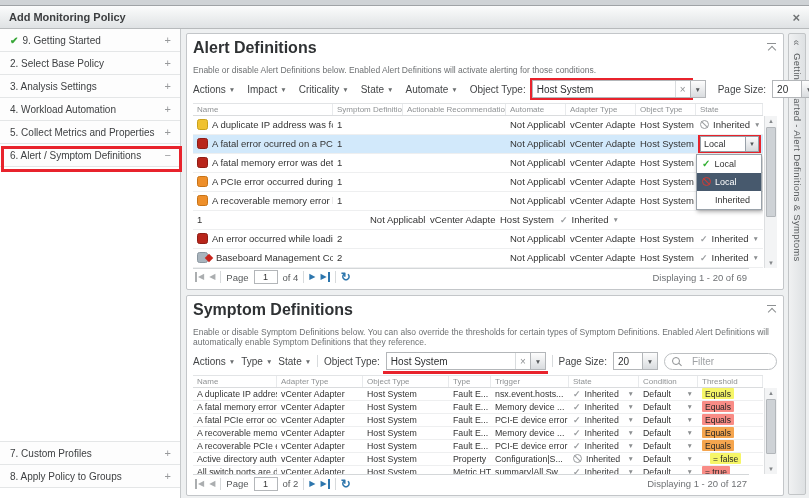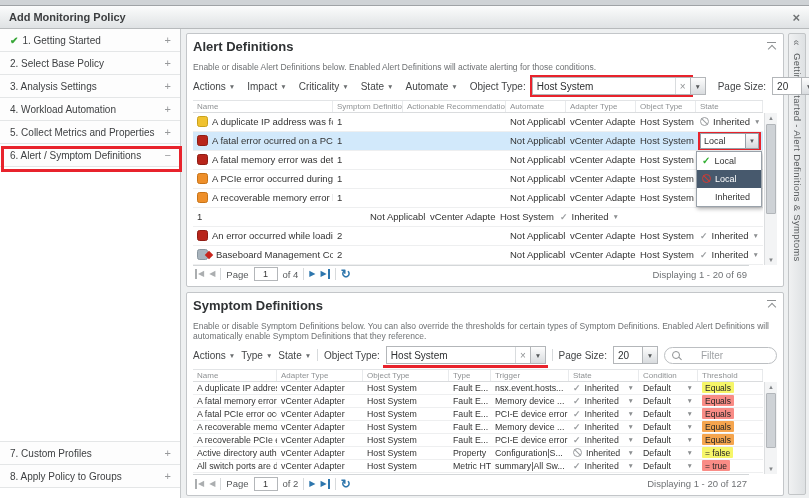--- a/index.html
+++ b/index.html
@@ -22,21 +22,21 @@
   .side-item .exp { margin-left:auto; color:#97999b; font-size:11px; }
   .side-bottom { position:absolute; bottom:10px; left:0; right:0; border-top:1px solid #e4e6e7; }
 
   
   .main { flex:1; min-width:0; padding:4px 4px 2px 5px; display:flex; flex-direction:column; gap:5px; }
   .panel { background:#fff; border:1px solid #c3c6c9; border-radius:2px; padding:5px 6px 3px;
            display:flex; flex-direction:column; position:relative; }
   .panel.alerts { flex:0 0 234px; }
   .panel.symptoms { flex:1; min-height:0; }
   .ptitle-row { display:flex; align-items:center; }
-  .ptitle { font-size:13px; font-weight:bold; color:#2f3234; }
+  .ptitle { font-size:16px; font-weight:bold; color:#2f3234; }
   .collapse { margin-left:auto; width:11px; height:10px; position:relative; }
   .collapse::before { content:''; position:absolute; top:0; left:1px; right:1px; height:1px; background:#8d9092; }
   .collapse::after { content:''; position:absolute; top:4px; left:3px; width:5px; height:5px;
                      border-left:1px solid #8d9092; border-top:1px solid #8d9092; transform:rotate(45deg); }
   .pdesc { font-size:8.5px; color:#6e7173; margin-top:8px; line-height:1.25; }
 
   .toolbar { display:flex; align-items:center; margin-top:4px; font-size:10px; color:#434547; gap:6px; height:19px; }
   .menu { display:flex; align-items:center; gap:3px; white-space:nowrap; }
   .dar { font-size:6.5px; color:#6b6e70; }
   .tsep { width:1px; height:12px; background:#d7dadc; }
@@ -45,21 +45,21 @@
   .combo input { border:none; outline:none; font-size:10px; padding:0 4px; color:#2e3032; min-width:0; }
   .clr { width:15px; border-left:1px solid #d9dcde; color:#8f9294; font-size:10px;
          display:flex; align-items:center; justify-content:center; }
   .dbtn { width:15px; height:18px; background:linear-gradient(#fdfdfd,#d9dcdf); border:1px solid #b3b6b9;
           border-left:none; font-size:6.5px; color:#55585a; display:flex; align-items:center; justify-content:center; }
   .annot-box { outline:2px solid #e8232c; outline-offset:0; }
   .cgroup { display:flex; position:relative; }
   .annot-under::after { content:''; position:absolute; left:-3px; right:-2px; bottom:-4px; height:3px;
                         background:#e8232c; z-index:4; }
   .filter { margin-left:auto; width:150px; height:17px; border:1px solid #bcbfc2; border-radius:9px;
-            display:flex; align-items:center; padding:0 7px; gap:20px; color:#9fa2a5; font-size:10px; background:#fff; }
+            display:flex; align-items:center; padding:0 7px; gap:11px; color:#9fa2a5; font-size:10px; background:#fff; }
   .mag { width:9px; height:9px; position:relative; flex:0 0 9px; }
   .mag::before { content:''; position:absolute; width:6px; height:6px; border:1.4px solid #8f9294; border-radius:50%; }
   .mag::after { content:''; position:absolute; width:4px; height:1.4px; background:#8f9294;
                 transform:rotate(45deg); left:6px; top:7px; }
 
   .tablewrap { position:relative; margin-top:4px; flex:1; min-height:0; display:flex; flex-direction:column; padding-right:14px; }
   .thead { display:flex; height:13px; border-top:1px solid #e2e4e6; border-bottom:1px solid #dadcde;
            font-size:8px; color:#8f9294; align-items:center; flex:0 0 13px; }
   .thead .hc { padding:0 4px; border-right:1px solid #e8eaec; white-space:nowrap; overflow:hidden; height:100%; display:flex; align-items:center; }
   .rows { position:relative; overflow:hidden; flex:1; min-height:0; }
@@ -140,21 +140,21 @@
   <div class="titlebar">
     <span>Add Monitoring Policy</span>
     <span class="close-x">×</span>
   </div>
 
   <div class="bodyrow">
     <div class="sidebar">
       <div id="side-top">
           <div class="side-item">
             <span class="chk">✔</span>
-            <span>1. Getting Started</span>
+            <span>9. Getting Started</span>
             <span class="exp">+</span>
           </div>
           <div class="side-item">
             <span>2. Select Base Policy</span>
             <span class="exp">+</span>
           </div>
           <div class="side-item">
             <span>3. Analysis Settings</span>
             <span class="exp">+</span>
           </div>
@@ -568,21 +568,21 @@
                 <div class="cell" style="width: 78px; flex: 0 0 78px;">Configuration|S...</div>
                 <div class="cell" style="width: 70px; flex: 0 0 70px;">
                   <span class="noic"></span>
                   <span>Inherited</span>
                   <span class="celldar">▼</span>
                 </div>
                 <div class="cell" style="width: 59px; flex: 0 0 59px;">
                   <span>Default</span>
                   <span class="celldar">▼</span>
                 </div>
-                <div class="cell" style="width: 65px; flex: 0 0 65px;">
+                <div class="cell" style="width: 65px; flex: 0 0 65px; margin-left: 8px;">
                   <span class="chip" style="background: rgb(246, 246, 104);">= false</span>
                 </div>
               </div>
               <div class="trow">
                 <div class="cell" style="width: 84px; flex: 0 0 84px;">All switch ports are do...</div>
                 <div class="cell" style="width: 86px; flex: 0 0 86px;">vCenter Adapter</div>
                 <div class="cell" style="width: 86px; flex: 0 0 86px;">Host System</div>
                 <div class="cell" style="width: 42px; flex: 0 0 42px;">Metric HT</div>
                 <div class="cell" style="width: 78px; flex: 0 0 78px;">summary|All Sw...</div>
                 <div class="cell" style="width: 70px; flex: 0 0 70px;">

